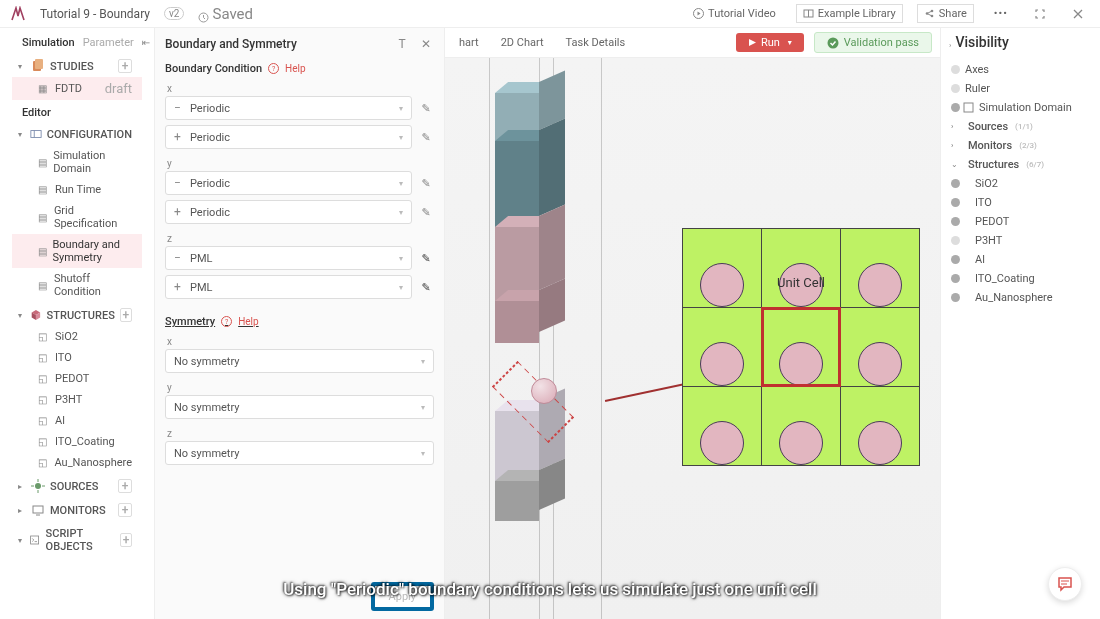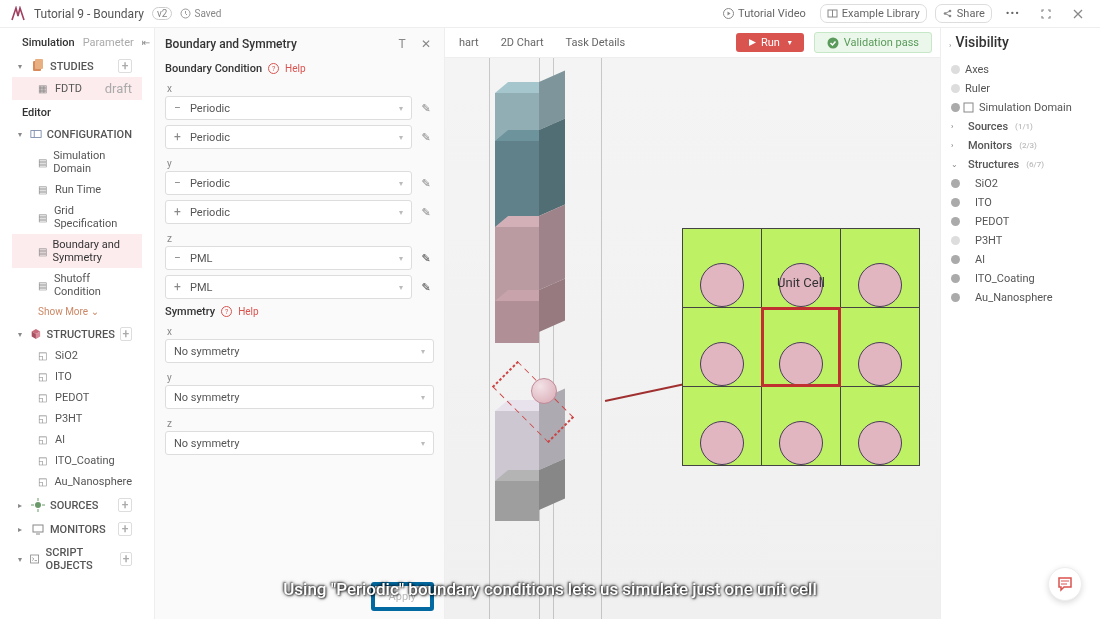--- a/index.html
+++ b/index.html
@@ -1,24 +1,24 @@
 <!DOCTYPE html>
 <html><head>
 <meta charset="utf-8">
 <style>
 * { margin:0; padding:0; box-sizing:border-box; font-family:-apple-system,BlinkMacSystemFont,'Segoe UI',Roboto,sans-serif; }
 body { width:1100px; height:619px; background:#fff; overflow:hidden; position:relative; font-size:12px; color:#333; }
-.topbar { height:28px; display:flex; align-items:center; padding:0 10px; border-bottom:1px solid #eee; gap:8px; }
+.topbar { height:28px; display:flex; align-items:center; padding:0 10px; border-bottom:1px solid #eee; gap:14px; }
 .logo { width:16px; height:16px; }
 .title { font-size:12px; color:#555; }
 .badge { font-size:10px; border:1px solid #ccc; border-radius:8px; padding:0 4px; color:#888; }
-.saved { font-size:10px; color:#888; display:flex; align-items:flex-start; gap:3px; }
+.saved { font-size:15px; color:#888; display:flex; align-items:flex-end; gap:3px; }
 .topbar-spacer { flex:1; }
 .top-link { font-size:11px; color:#666; display:flex; align-items:center; gap:4px; padding:2px 6px; cursor:pointer; }
-.top-link.bordered { border:1px solid #ddd; border-radius:7px; }
+.top-link.bordered { border:1px solid #ddd; border-radius:0; }
 .icon-dots { letter-spacing:1px; }
 .main { display:flex; height:591px; }
 .left-panel { width:155px; border-right:1px solid #eee; padding:4px 12px; overflow:hidden; position:relative; }
 .panel-header { display:flex; align-items:center; padding:4px 10px; font-size:11px; }
 .panel-header .tab { margin-right:8px; color:#333; font-weight:500; }
 .panel-header .tab.inactive { color:#aaa; font-weight:400; }
 .collapse-icon { margin-left:auto; color:#888; font-size:10px; }
 .section-header { display:flex; align-items:center; padding:6px 10px 4px 6px; font-size:11px; font-weight:500; color:#555; gap:5px; }
 .section-header .chev { font-size:8px; color:#888; width:8px; }
 .section-header .sec-icon { width:14px; height:14px; }
@@ -176,21 +176,20 @@
         <span>Grid Specification</span>
       </div>
     <div class="tree-item selected">
         <span class="item-icon">▤</span>
         <span>Boundary and Symmetry</span>
       </div>
     <div class="tree-item">
         <span class="item-icon">▤</span>
         <span>Shutoff Condition</span>
       </div>
-    <div class="showmore"><span>Show More</span> ⌄</div>
 
     <div class="section-header">
       <span class="chev">▾</span>
       <svg class="sec-icon" viewBox="0 0 14 14">
           <path d="M7 1 L12 4 L7 7 L2 4 Z" fill="#c86a7a"></path>
           <path d="M2 4 L2 10 L7 13 L7 7 Z" fill="#a85060"></path>
           <path d="M12 4 L12 10 L7 13 L7 7 Z" fill="#d88a9a"></path>
         </svg>
       <span>STRUCTURES</span>
       <span class="plus">+</span>
@@ -312,21 +311,21 @@
       </div>
     <div class="select-row">
         <div class="select-box">
           <span class="sign">+</span>
           <span>PML</span>
           <span class="chev-down">▾</span>
         </div>
         <span class="edit-icon" style="color:#444">✎</span>
       </div>
 
-    <div class="sub-title-row" style="margin-top:1px;">
+    <div class="sub-title-row" style="margin-top:11px;text-decoration:underline;">
       <span class="sub-title">Symmetry</span>
       <span class="help-icon">?</span>
       <span class="help-link">Help</span>
     </div>
     <div class="axis-label">x</div>
     <div class="select-row">
         <div class="select-box">
           <span>No symmetry</span>
           <span class="chev-down">▾</span>
         </div>

